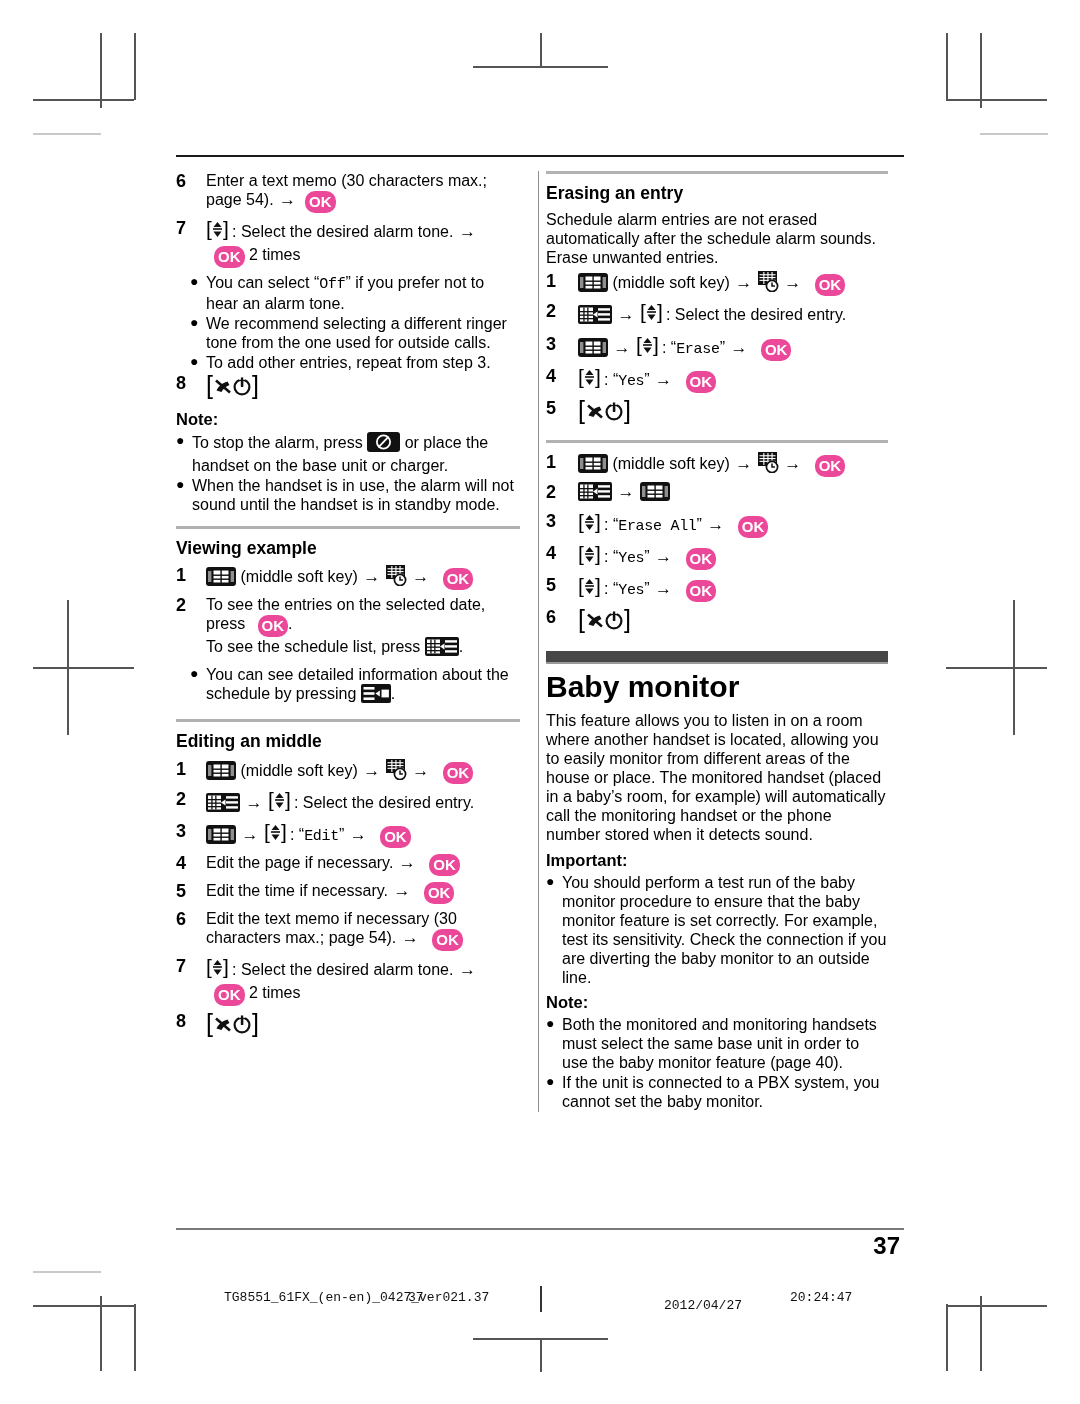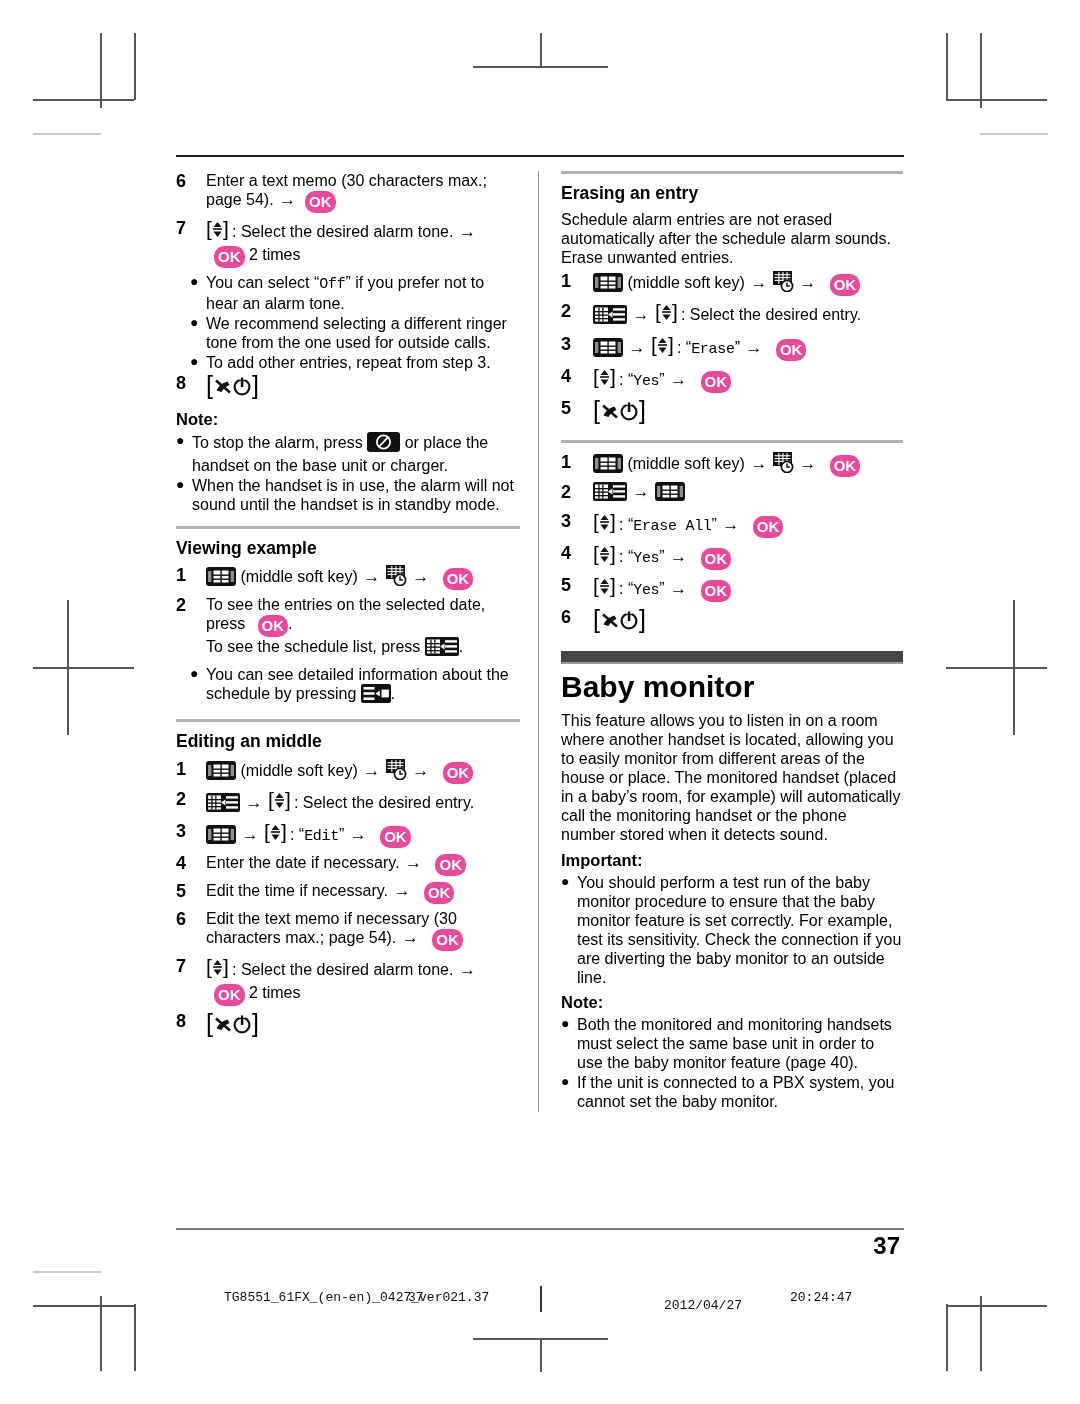--- a/index.html
+++ b/index.html
@@ -17,21 +17,21 @@
 
   
   .runhead{text-align:right;font-weight:bold;font-style:italic;
            font-size:21px;letter-spacing:.2px;padding-right:2px;}
   .headrule{height:2px;background:#1a1a1a;margin-top:5px;}
 
   
   .cols{display:flex;margin-top:14px;}
   .col{width:344px;}
   .col.left{padding-right:18px;}
-  .col.right{padding-left:22px;border-left:1.5px solid #8d8d8d;width:342px;}
+  .col.right{padding-left:7px;border-left:1.5px solid #8d8d8d;width:342px;}
 
   .colrule-top{height:3px;background:#b2b2b2;margin-bottom:9px;}
 
   
   .h3{font-size:17.5px;font-weight:bold;margin:0 0 7px 0;line-height:1.15;}
   .para{font-size:16px;line-height:1.19;margin:0 0 4px 0;}
   .sect-rule{height:3px;background:#b2b2b2;margin:12px 0 9px 0;}
   .bigbar{height:11px;background:#474747;border-bottom:2px solid #9a9a9a;margin:14px 0 6px 0;}
   .h2{font-size:30px;font-weight:bold;margin:2px 0 8px 0;line-height:1.1;}
   .lbl{font-size:16.5px;font-weight:bold;margin:6px 0 3px 0;}
@@ -295,21 +295,21 @@
                 </svg></span><span> </span><span class="arr">→</span><span> </span><span class="navkey"><svg width="26" height="23" viewBox="0 0 26 23">
                   <text x="0" y="18" font-family="Liberation Sans, sans-serif" font-size="21">[</text>
                   <path d="M11.5 4 L15.5 9 L7.5 9 Z" fill="#111"></path>
                   <rect x="7" y="10.2" width="9" height="1.6" fill="#111"></rect>
                   <path d="M11.5 19 L15.5 13.5 L7.5 13.5 Z" fill="#111"></path>
                   <text x="17" y="18" font-family="Liberation Sans, sans-serif" font-size="21">]</text>
                 </svg></span><span>: “</span><span class="mono">Edit</span><span>” </span><span class="arr">→</span><span> </span><span class="ok">OK</span></div>
           </div>
           <div class="step">
             <div class="n">4</div>
-            <div class="b"><span>Enter the date if necessary. </span><span class="arr">→</span><span> </span><span class="ok">OK</span></div>
+            <div class="b"><span>Edit the page if necessary. </span><span class="arr">→</span><span> </span><span class="ok">OK</span></div>
           </div>
           <div class="step">
             <div class="n">5</div>
             <div class="b"><span>Edit the time if necessary. </span><span class="arr">→</span><span> </span><span class="ok">OK</span></div>
           </div>
           <div class="step">
             <div class="n">6</div>
             <div class="b"><span>Edit the text memo if necessary (30 characters max.; page 54). </span><span class="arr">→</span><span> </span><span class="ok">OK</span></div>
           </div>
           <div class="step">

